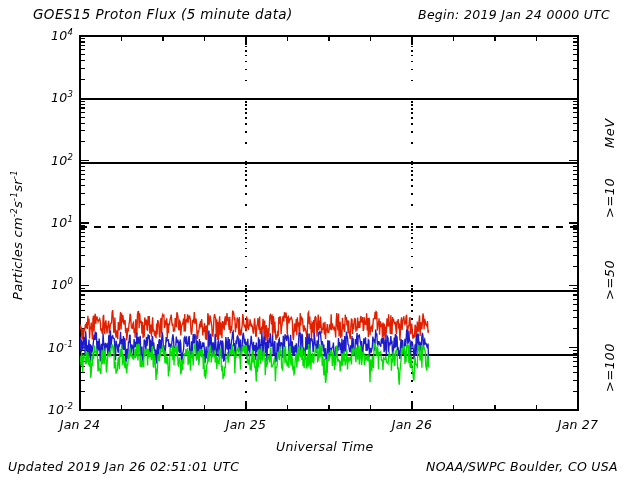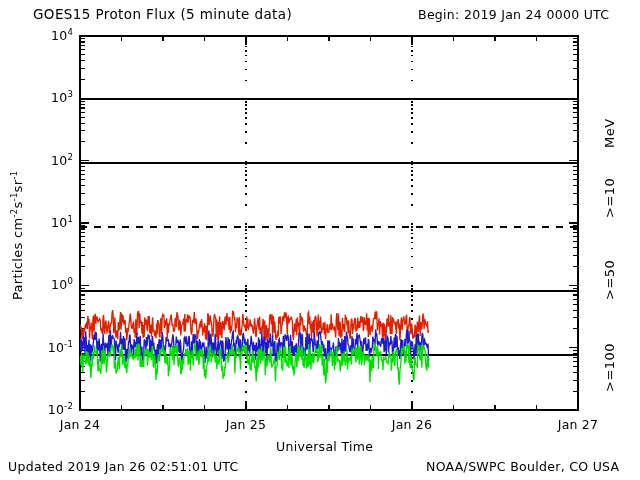--- a/index.html
+++ b/index.html
@@ -13,20 +13,21 @@
     position: relative;
     font-family: "DejaVu Sans", sans-serif;
     color: #000000;
     overflow: hidden;
   }
   #plot-root {
     position: absolute;
     left: 0; top: 0;
     width: 640px;
     height: 480px;
+    font-style: italic;
   }
   svg { display: block; }
   .axis-line {
     stroke: #000000;
     stroke-width: 1.1;
     fill: none;
     shape-rendering: crispEdges;
   }
   .tick {
     stroke: #000000;

